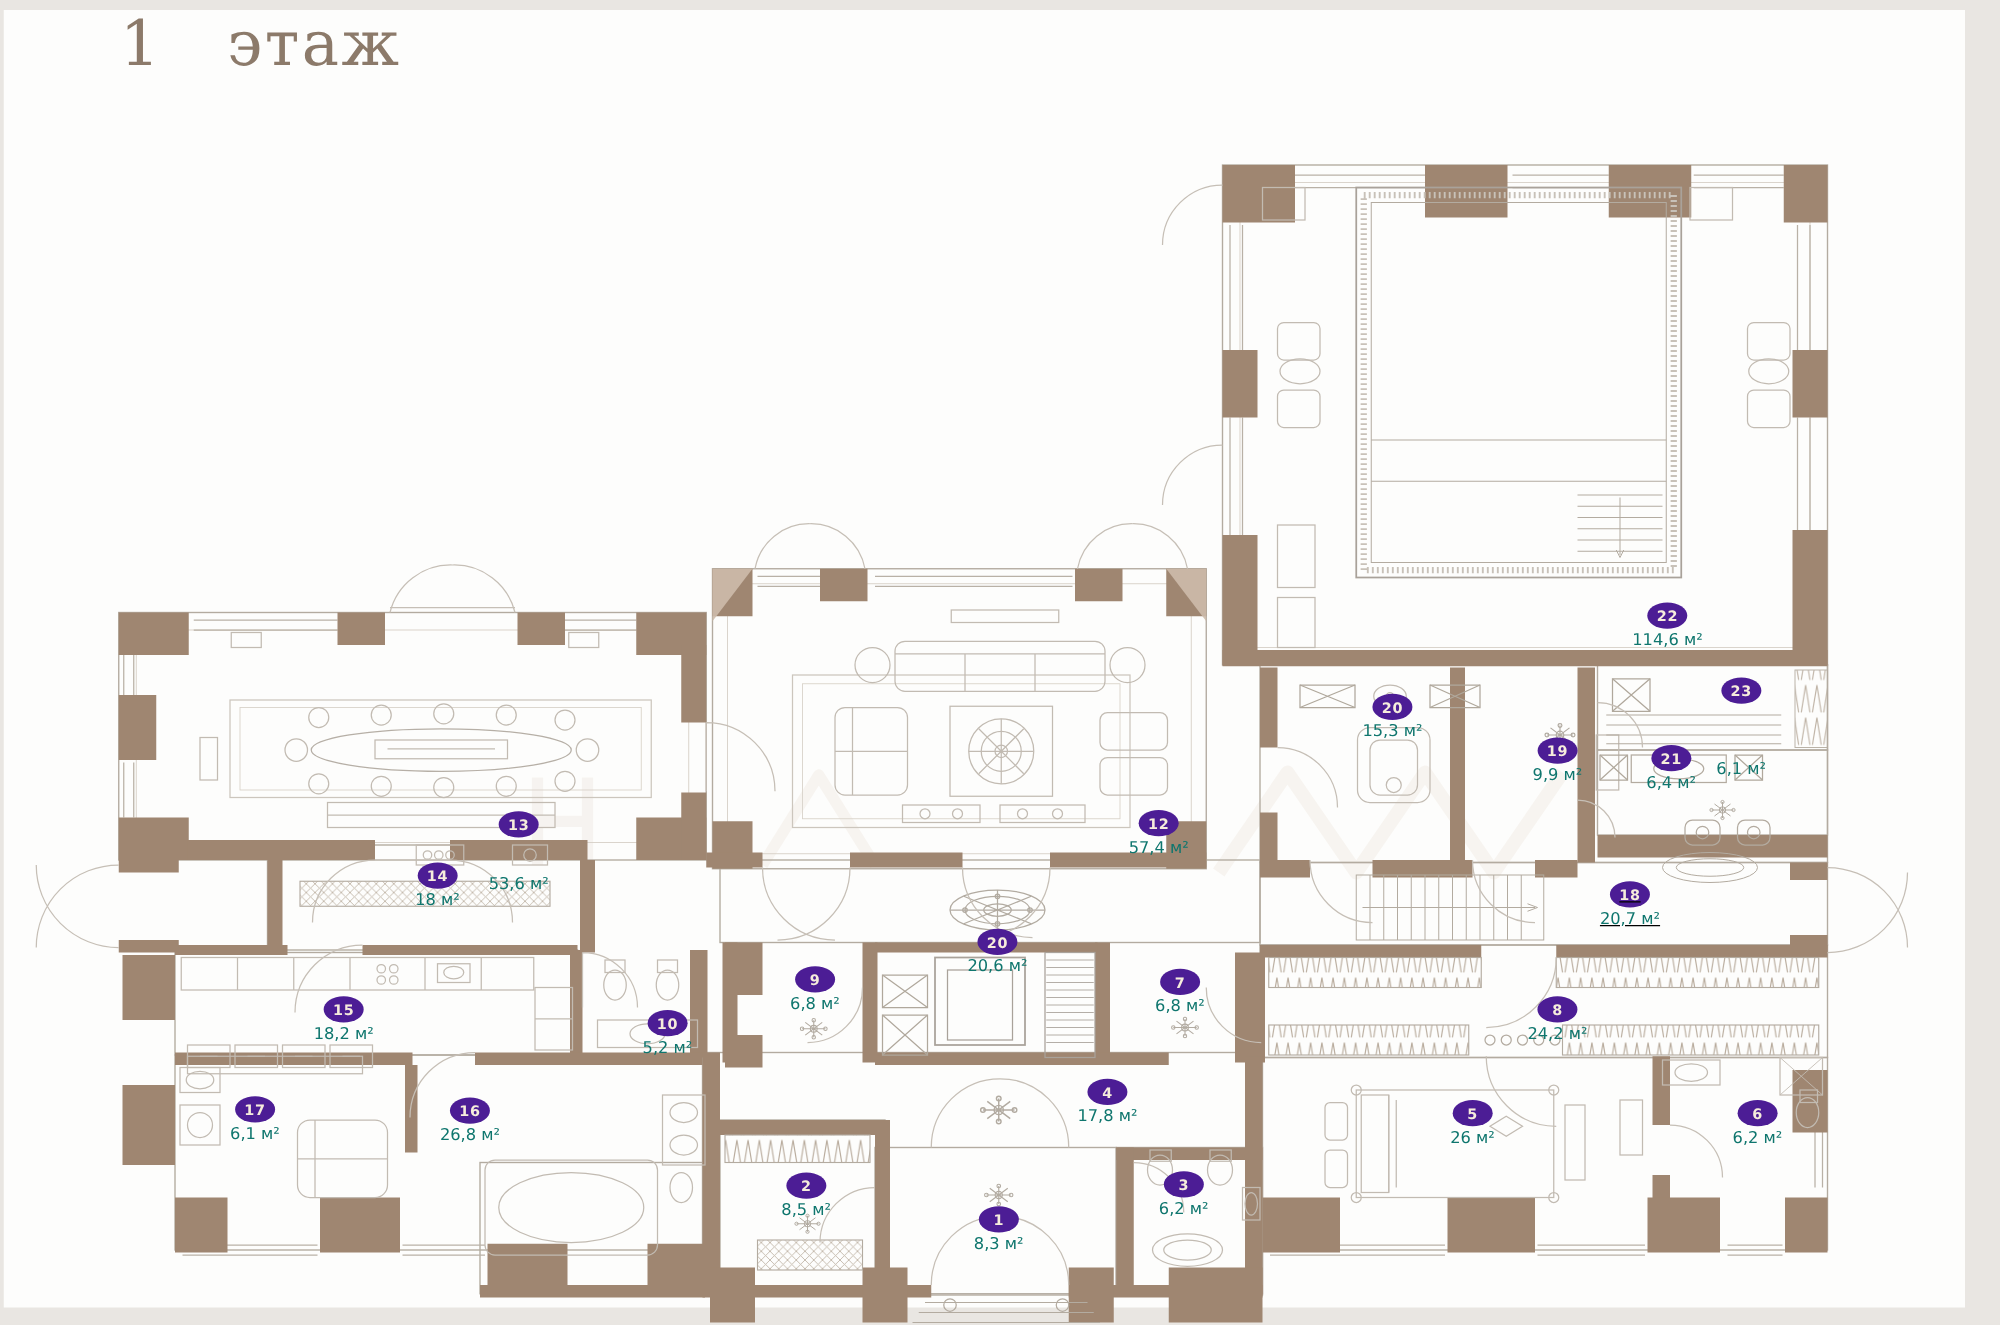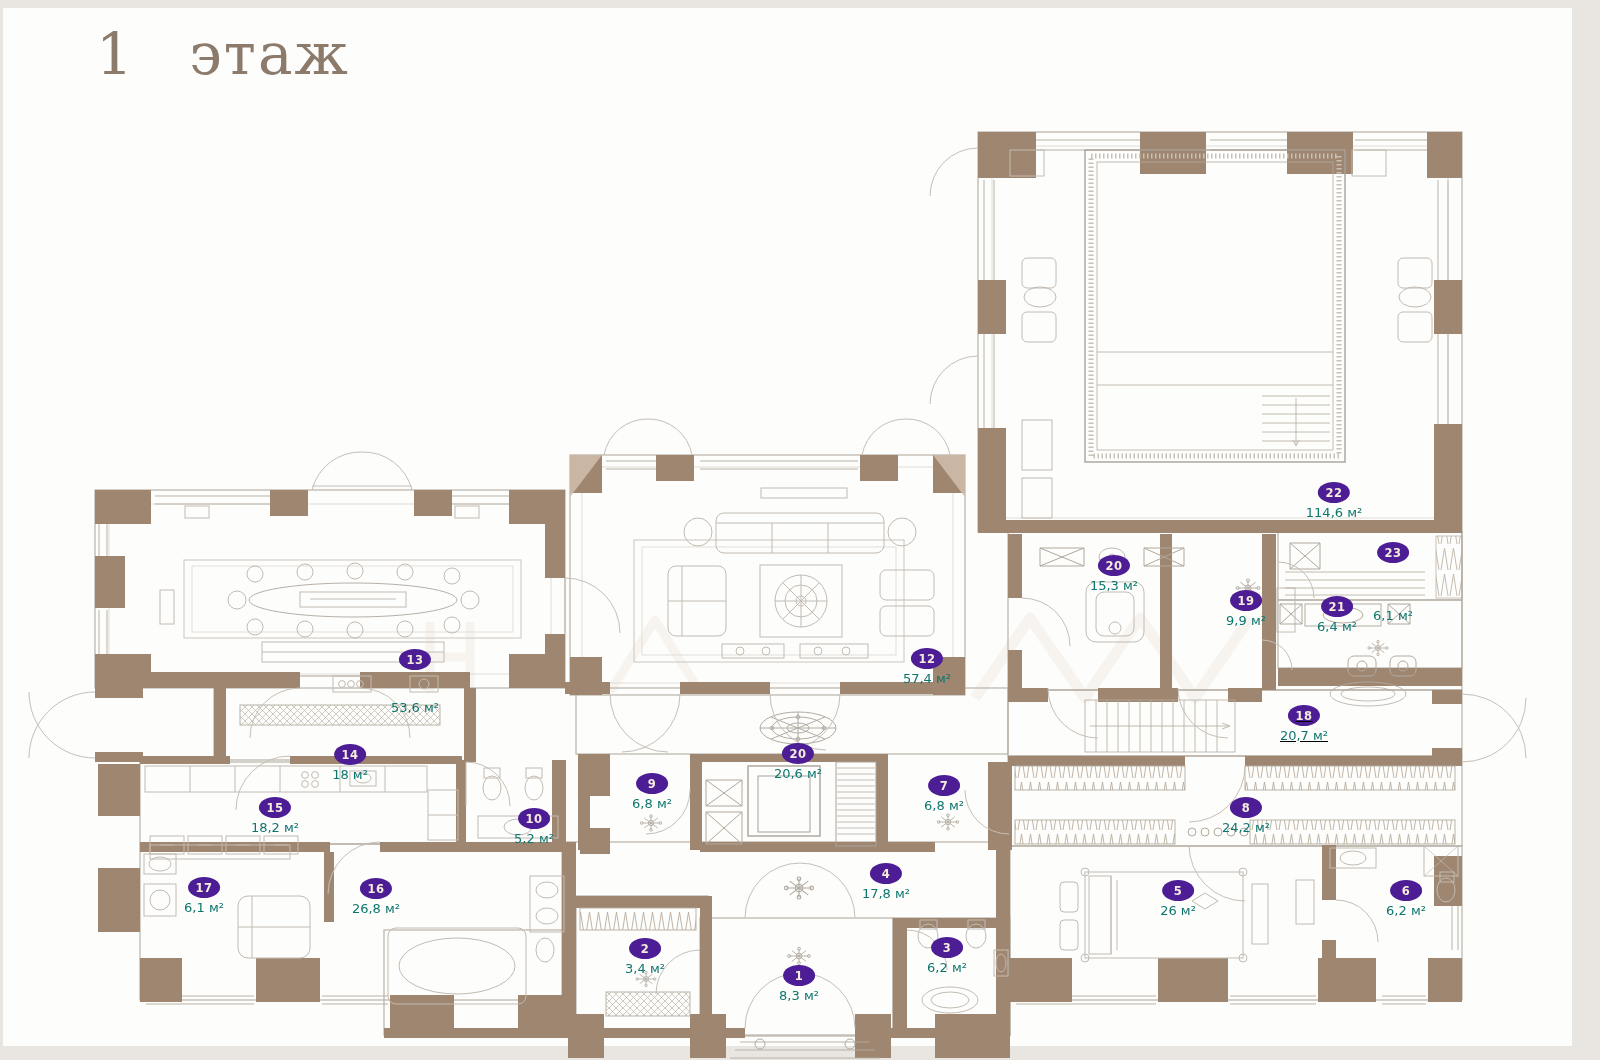--- a/index.html
+++ b/index.html
@@ -7,21 +7,21 @@
     width:1600px;height:1060px;position:relative;overflow:hidden;
     background:#e9e6e2;font-family:"DejaVu Sans",sans-serif;
   }
   .page{
     position:absolute;top:8px;left:3px;right:28px;bottom:14px;
     background:#fdfdfc;
   }
   .title{
     position:absolute;left:96px;top:6px;
     font-family:"DejaVu Serif",serif;
-    font-size:58px;color:#8c7a6a;word-spacing:34px;letter-spacing:2px;margin-top:14px;
+    font-size:50px;color:#8c7a6a;word-spacing:34px;letter-spacing:2px;
   }
   #plan-svg{position:absolute;left:0;top:0;}
   #room-labels{position:absolute;left:0;top:0;width:1600px;height:1060px;pointer-events:none;}
   .room-label{
     position:absolute;transform:translateX(-50%);
     display:flex;flex-direction:column;align-items:center;
   }
   .badge{
     min-width:22px;height:21px;padding:0 5px;border-radius:50%;
     background:#4c1d95;color:#f6ecdc;
@@ -506,21 +506,21 @@
 </g>
 </svg>
 
 <div id="room-labels">
     <div class="room-label" style="left: 799px; top: 965px;">
       <div class="badge">1</div>
       <div class="area">8,3 м²</div>
     </div>
     <div class="room-label" style="left: 645px; top: 938px;">
       <div class="badge">2</div>
-      <div class="area">3,4 м²</div>
+      <div class="area">8,5 м²</div>
     </div>
     <div class="room-label" style="left: 947px; top: 937px;">
       <div class="badge">3</div>
       <div class="area">6,2 м²</div>
     </div>
     <div class="room-label" style="left: 886px; top: 863px;">
       <div class="badge">4</div>
       <div class="area">17,8 м²</div>
     </div>
     <div class="room-label" style="left: 1178px; top: 880px;">
@@ -552,21 +552,21 @@
       <div class="area">20,6 м²</div>
     </div>
     <div class="room-label" style="left: 927px; top: 648px;">
       <div class="badge">12</div>
       <div class="area">57,4 м²</div>
     </div>
     <div class="room-label" style="left: 415px; top: 649px; gap: 28px;">
       <div class="badge">13</div>
       <div class="area">53,6 м²</div>
     </div>
-    <div class="room-label" style="left: 350px; top: 744px;">
+    <div class="room-label" style="left: 350px; top: 690px;">
       <div class="badge">14</div>
       <div class="area">18 м²</div>
     </div>
     <div class="room-label" style="left: 275px; top: 797px;">
       <div class="badge">15</div>
       <div class="area">18,2 м²</div>
     </div>
     <div class="room-label" style="left: 376px; top: 878px;">
       <div class="badge">16</div>
       <div class="area">26,8 м²</div>

